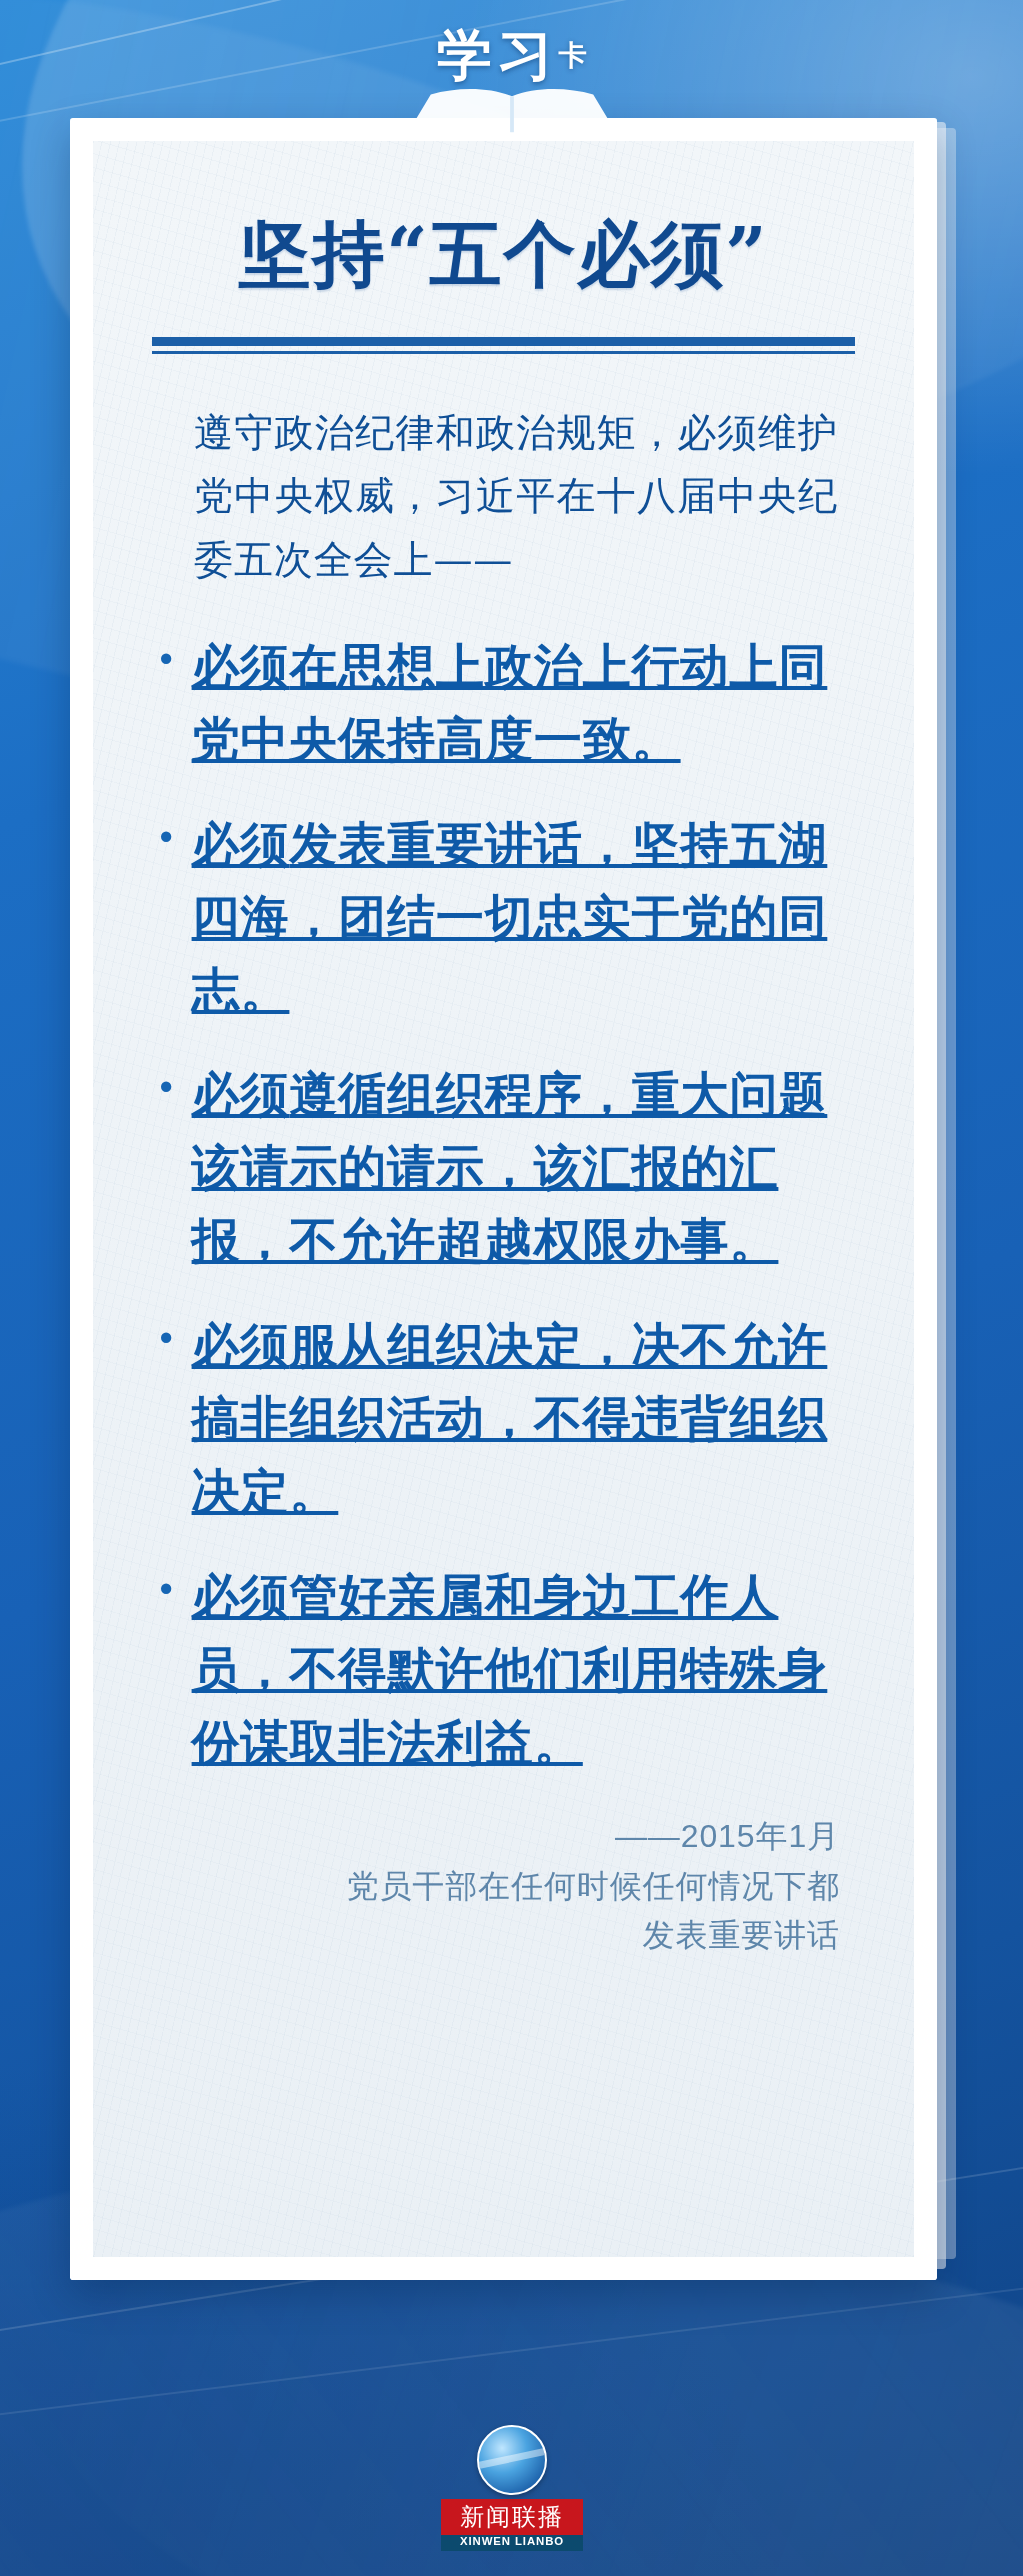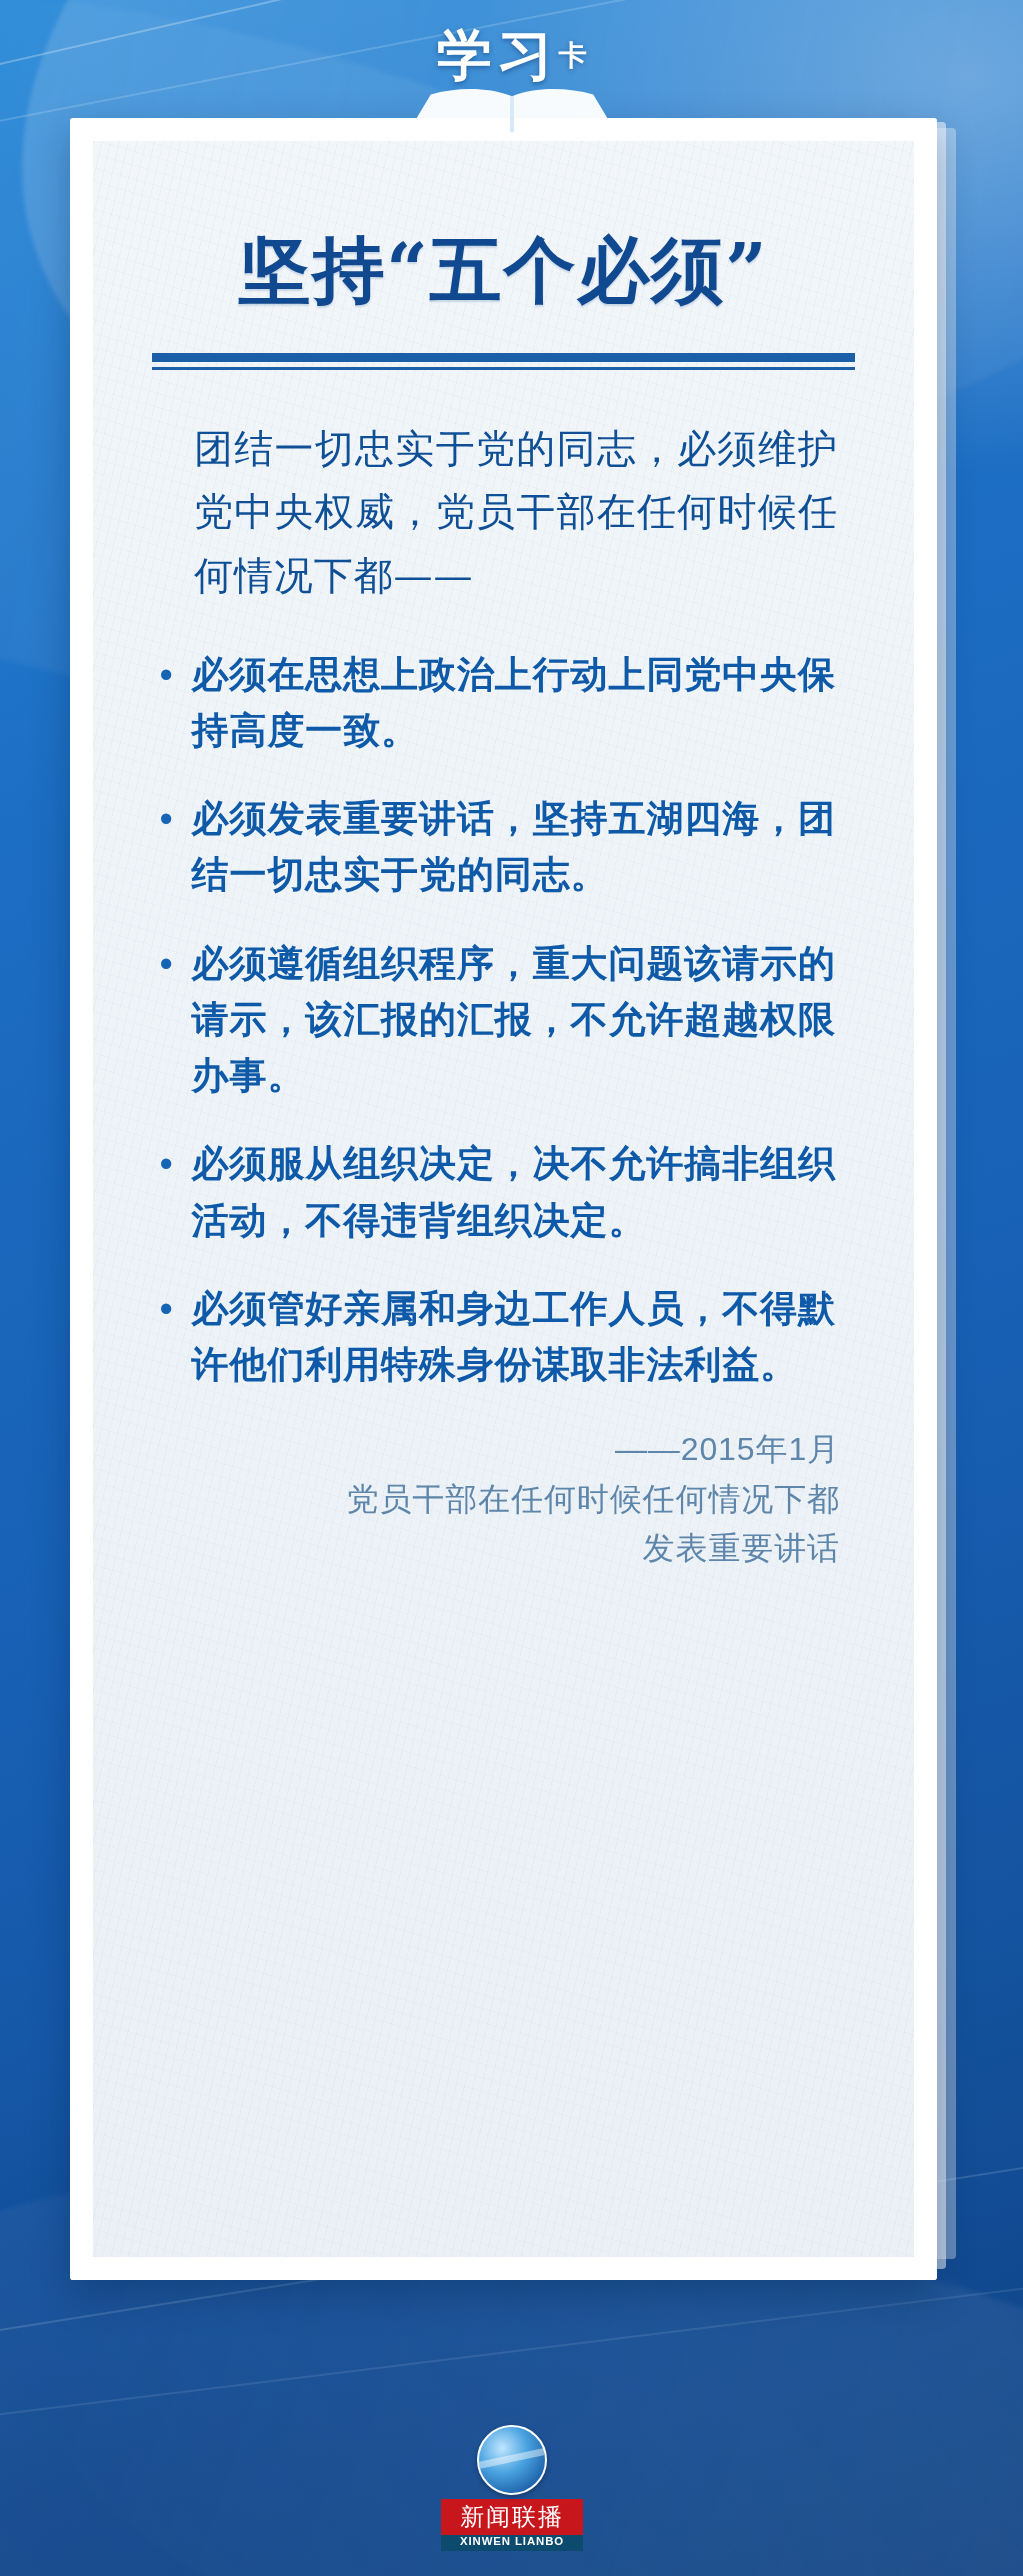--- a/index.html
+++ b/index.html
@@ -139,21 +139,21 @@
   }
 
   .card-title {
     font-family: "DejaVu Serif", "Liberation Serif", serif;
     font-weight: bold;
     font-size: 72px;
     color: #10498f;
     text-align: center;
     letter-spacing: 1.9px;
     line-height: 1.1;
-    margin-top: 40px;
+    margin-top: 24px;
     text-shadow: 0 1.9px 1.9px rgba(16,73,143,0.18);
   }
   .divider {
     margin: 44px auto 0 auto;
     width: 100%;
   }
   .divider .d1 {
     height: 8.5px;
     background: #1b5fa8;
   }
@@ -186,25 +186,26 @@
   .bullet .dot {
     flex: 0 0 auto;
     color: #1565b4;
     font-size: 38px;
     line-height: 1.5;
     width: 32px;
     text-align: left;
   }
   .bullet .btext {
     flex: 1 1 auto;
-    font-size: 37px;
+    font-size: 48px;
     line-height: 1.52;
     color: #0e5aa8;
     font-weight: bold;
     letter-spacing: 0.9px;
+    text-decoration: underline;
   }
   .bullet .btext .lead {
     color: #0e5aa8;
   }
 
   .attrib {
     text-align: right;
     padding-right: 15px;
     color: #5e86aa;
     font-size: 32px;
@@ -293,21 +294,21 @@
   <div class="card">
     <div class="card-inner">
 
       <h1 class="card-title">坚持“五个必须”</h1>
 
       <div class="divider">
         <div class="d1"></div>
         <div class="d2"></div>
       </div>
 
-      <p class="intro">团结一切忠实于党的同志，必须维护党中央权威，党员干部在任何时候任何情况下都——</p>
+      <p class="intro">遵守政治纪律和政治规矩，必须维护党中央权威，习近平在十八届中央纪委五次全会上——</p>
 
       <div class="bullets">
 
         <div class="bullet">
           <span class="dot">•</span>
           <div class="btext">
             <span class="lead">必须</span><span>在思想上政治上行动上同党中央保持高度一致。</span>
           </div>
         </div>
 

